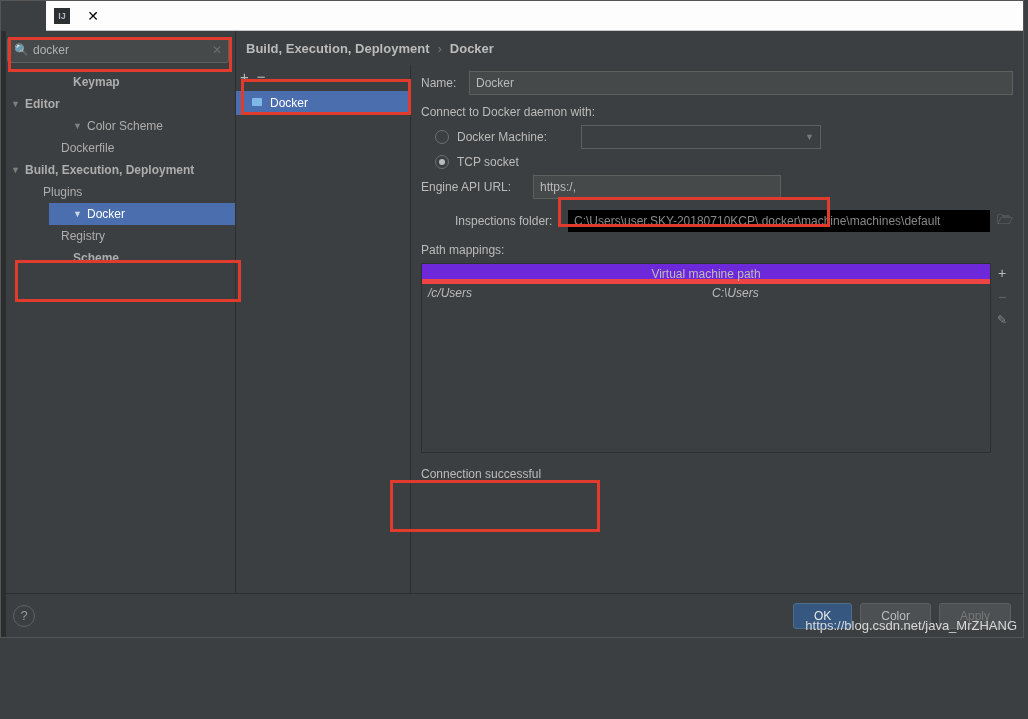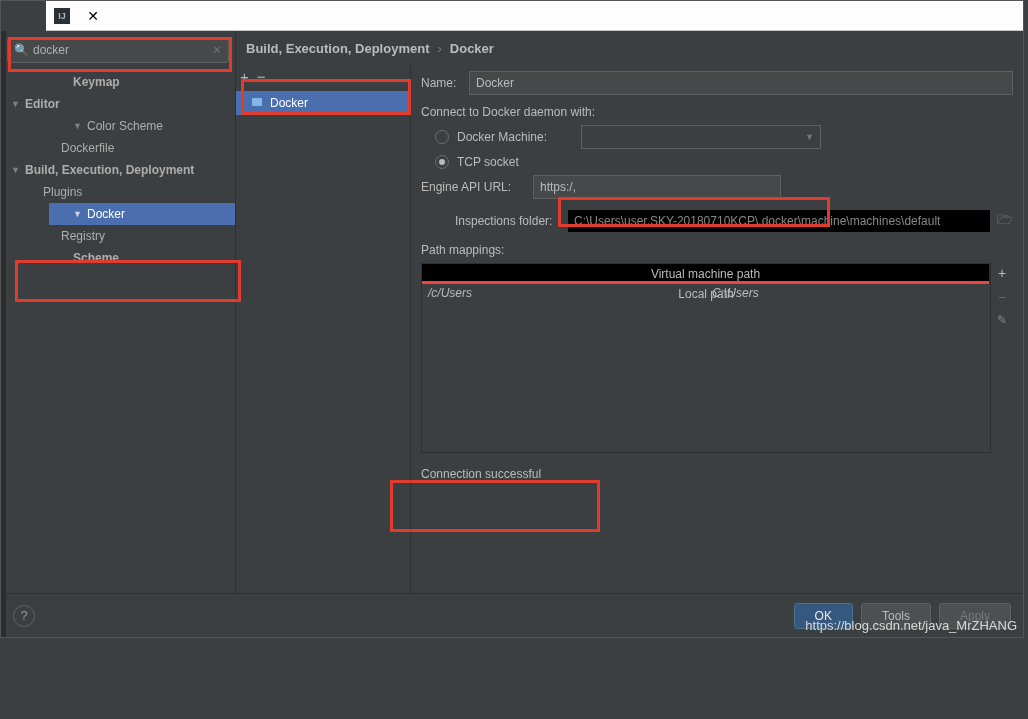--- a/index.html
+++ b/index.html
@@ -38,21 +38,21 @@
   .row { display:flex; align-items:center; margin-bottom:10px; }
   .row label.lab { color:#bbbbbb; font-size:12px; }
   .textinput { height:24px; background:#45494a; border:1px solid #5e6060; color:#bbbbbb; padding:0 6px; font-size:12px; }
   .section-title { color:#bbbbbb; font-size:12px; margin:6px 0; }
   .radio-row { display:flex; align-items:center; margin:6px 0 6px 14px; }
   .radio { width:14px; height:14px; border-radius:50%; border:1px solid #6e6e6e; margin-right:8px; display:inline-flex; align-items:center; justify-content:center;}
   .radio.checked::after { content:""; width:6px; height:6px; background:#bbbbbb; border-radius:50%; }
   .disabled-combo { height:24px; background:#3c3f41; border:1px solid #5e6060; width:240px; display:flex; align-items:center; justify-content:flex-end; padding:0 6px; color:#777;}
   .cert-input { height:24px; background:#000000; border:1px solid #3c3f41; color:#888; padding:0 6px; font-size:12px; flex:1;}
   .path-table { border:1px solid #2d2f30; }
-  .ph-head { display:flex; height:20px; background:#000000; border-bottom:3px solid #ef4444;flex-direction:column;}
+  .ph-head { display:flex; height:20px; background:#6d28d9; border-bottom:5px solid #ef4444;}
   .ph-head div { flex:1; text-align:center; font-size:12px; color:#bbbbbb; line-height:20px; border-right:1px solid #2d2f30;}
   .ph-head div:last-child { border-right:none;}
   .ph-row { display:flex; height:18px;font-style:italic; }
   .ph-row div { flex:1; padding:0 6px; font-size:12px; color:#bbbbbb; line-height:18px;}
   .sidebtns { width:22px; display:flex; flex-direction:column; align-items:center; gap:8px; padding-top:2px; color:#bbbbbb; font-size:14px;}
   .status-msg { color:#bbbbbb; font-size:12px; }
   .footer { position:absolute; bottom:0; left:0; right:0; height:44px; border-top:1px solid #2d2f30; display:flex; align-items:center; padding:0 12px; background:#3c3f41;}
   .help { width:22px; height:22px; border-radius:50%; border:1px solid #5e6060; display:flex; align-items:center; justify-content:center; color:#999; font-size:13px;}
   .spacer { flex:1; }
   .btn { height:26px; padding:0 20px; border:1px solid #5e6060; background:#4c5052; color:#bbbbbb; font-size:12px; margin-left:8px; border-radius:3px; display:inline-flex; align-items:center; justify-content:center;}
@@ -168,21 +168,20 @@
             <input class="cert-input" value="C:\Users\user.SKY-20180710KCP\.docker\machine\machines\default" style="">
             <span class="folder-ic">🗁</span>
           </div>
 
           <div class="section-title">Path mappings:</div>
 
           <div style="display:flex">
             <div class="path-table" style="flex:1">
               <div class="ph-head">
                 <div>Virtual machine path</div>
-                <div>Local path</div>
               </div>
               <div class="ph-row">
                 <div>/c/Users</div>
                 <div>C:\Users</div>
               </div>
               <div style="height:150px"></div>
             </div>
             <div class="sidebtns">
               <span>+</span>
               <span style="color:#666">−</span>
@@ -197,21 +196,21 @@
     </div>
   </div>
 
   <div class="footer">
     <div class="help">?</div>
     <div class="spacer"></div>
     <div class="btn primary">
         <span>OK</span>
       </div>
     <div class="btn">
-        <span>Tools</span>
+        <span>Color</span>
       </div>
     <div class="btn disabled">
         <span>Apply</span>
       </div>
   </div>
 
   <div class="red1" style="left:7px; top:36px; width:224px; height:35px"></div>
   <div class="red1" style="left:240px; top:78px; width:170px; height:36px"></div>
   <div class="red1" style="left:14px; top:259px; width:226px; height:42px"></div>
   <div class="red1" style="left:557px; top:196px; width:272px; height:30px"></div>

